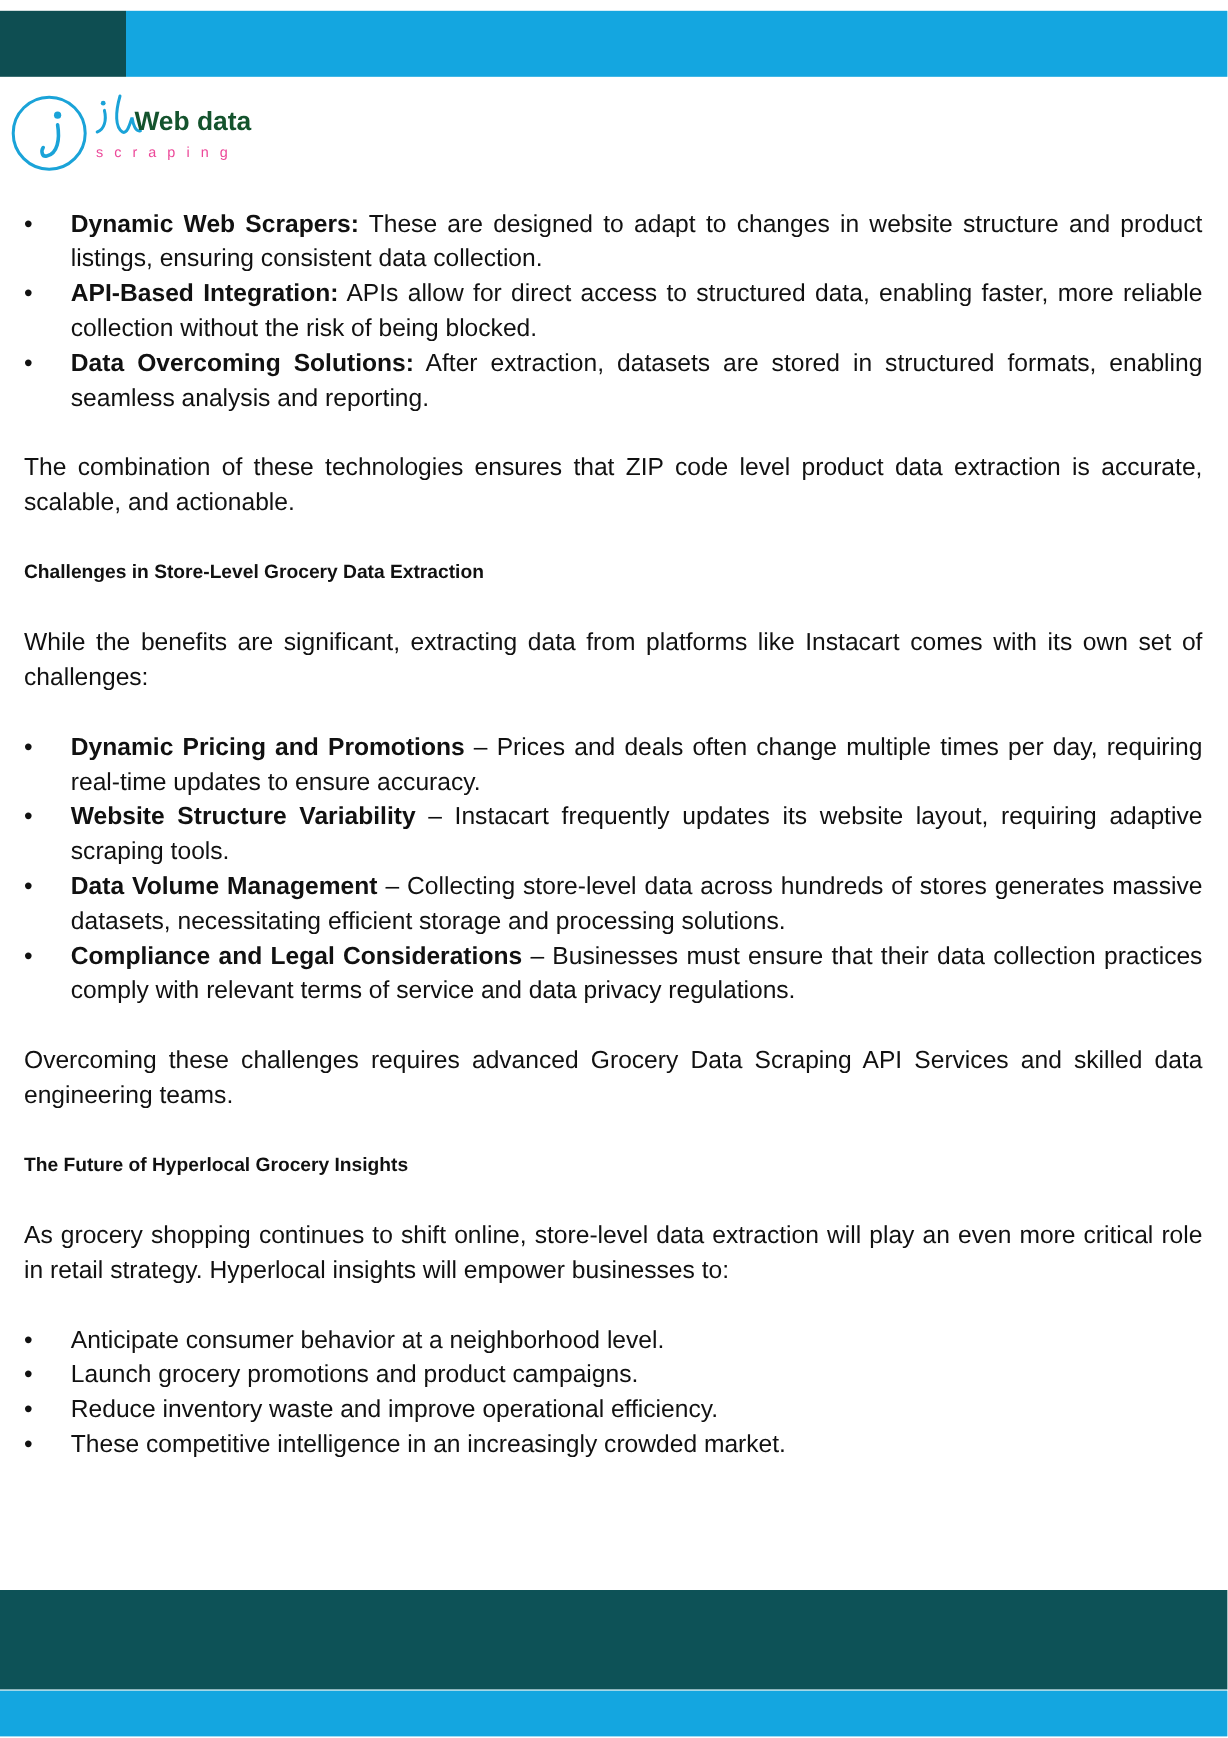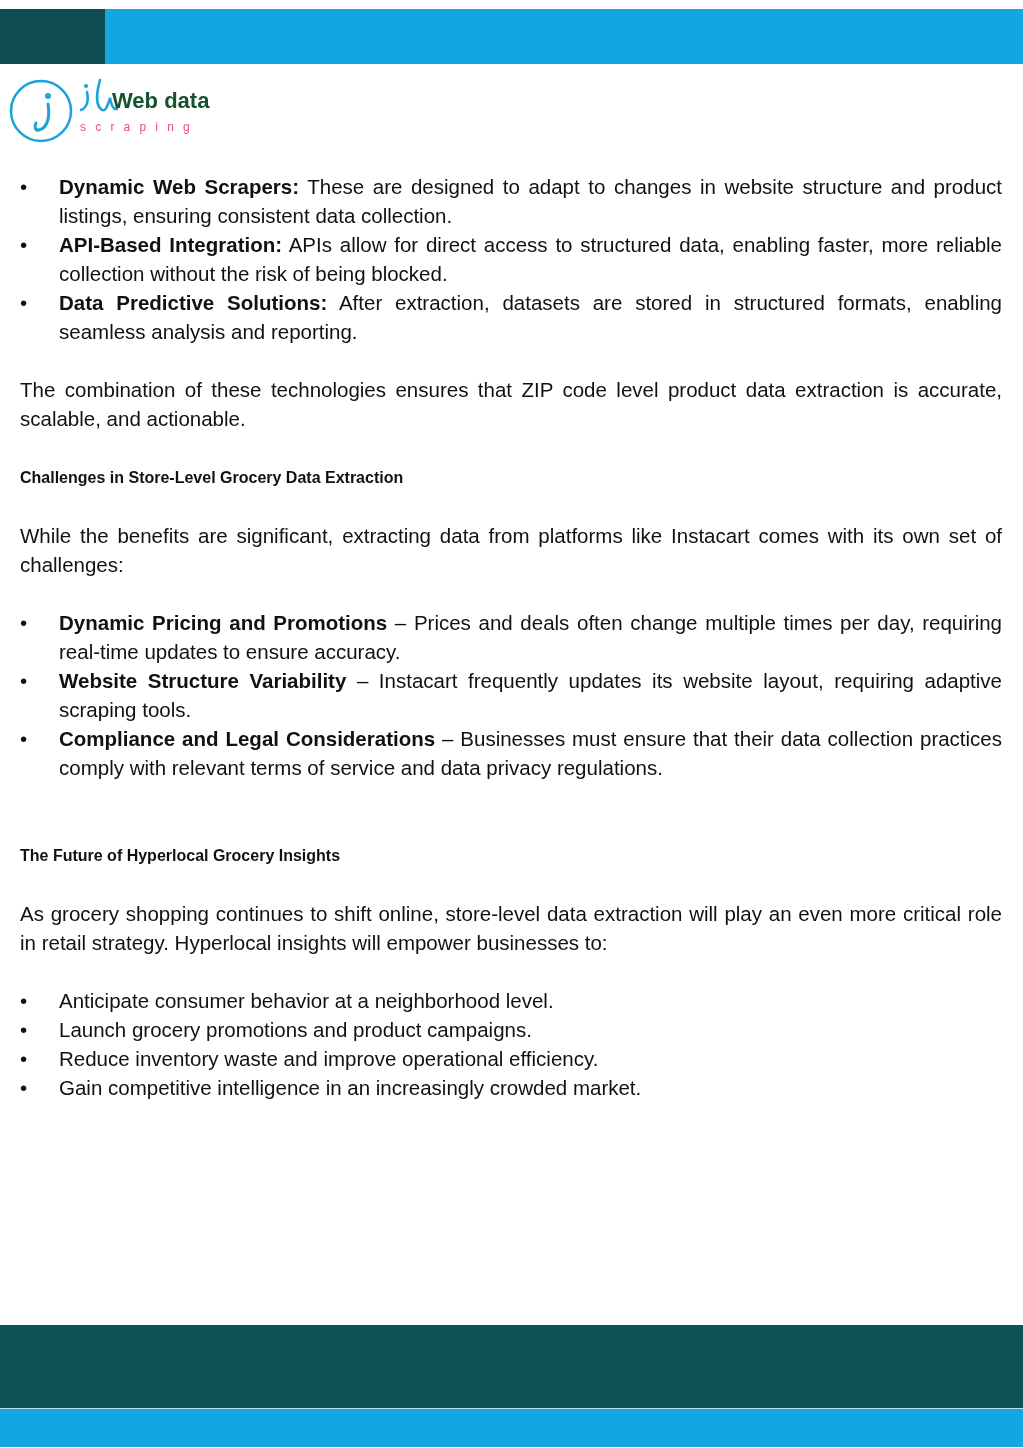--- a/index.html
+++ b/index.html
@@ -36,43 +36,45 @@
   <path d="M79 16 C81 24 79 32 73 34" fill="none" stroke="#1aa3d8" stroke-width="2.5" stroke-linecap="round"></path>
   <path d="M92 4 C88 18 88 30 94 34 C98 36 100 28 102 22 C103 28 105 34 109 33" fill="none" stroke="#1aa3d8" stroke-width="2.5" stroke-linecap="round"></path>
 </svg>
 <div class="logo-text" style="left:112px;">Web data</div>
 <div class="logo-sub">scraping</div>
 
 <div class="content">
   <ul class="b">
     <li><b>Dynamic Web Scrapers:</b><span> These are designed to adapt to changes in website structure and product listings, ensuring consistent data collection.</span></li>
     <li><b>API-Based Integration:</b><span> APIs allow for direct access to structured data, enabling faster, more reliable collection without the risk of being blocked.</span></li>
-    <li><b>Data Predictive Solutions:</b><span> After extraction, datasets are stored in structured formats, enabling seamless analysis and reporting.</span></li>
+    <li><b>Data Overcoming Solutions:</b><span> After extraction, datasets are stored in structured formats, enabling seamless analysis and reporting.</span></li>
   </ul>
   <div class="gap"></div>
   <p>The combination of these technologies ensures that ZIP code level product data extraction is accurate, scalable, and actionable.</p>
   <div class="gap"></div>
   <h2>Challenges in Store-Level Grocery Data Extraction</h2>
   <div class="gap"></div>
   <p>While the benefits are significant, extracting data from platforms like Instacart comes with its own set of challenges:</p>
   <div class="gap"></div>
   <ul class="b">
     <li><b>Dynamic Pricing and Promotions</b><span> – Prices and deals often change multiple times per day, requiring real-time updates to ensure accuracy.</span></li>
     <li><b>Website Structure Variability</b><span> – Instacart frequently updates its website layout, requiring adaptive scraping tools.</span></li>
+    <li><b>Data Volume Management</b><span> – Collecting store-level data across hundreds of stores generates massive datasets, necessitating efficient storage and processing solutions.</span></li>
     <li><b>Compliance and Legal Considerations</b><span> – Businesses must ensure that their data collection practices comply with relevant terms of service and data privacy regulations.</span></li>
   </ul>
   <div class="gap"></div>
+  <p>Overcoming these challenges requires advanced Grocery Data Scraping API Services and skilled data engineering teams.</p>
   <div class="gap"></div>
   <h2>The Future of Hyperlocal Grocery Insights</h2>
   <div class="gap"></div>
   <p>As grocery shopping continues to shift online, store-level data extraction will play an even more critical role in retail strategy. Hyperlocal insights will empower businesses to:</p>
   <div class="gap"></div>
   <ul class="b">
     <li>Anticipate consumer behavior at a neighborhood level.</li>
     <li>Launch grocery promotions and product campaigns.</li>
     <li>Reduce inventory waste and improve operational efficiency.</li>
-    <li>Gain competitive intelligence in an increasingly crowded market.</li>
+    <li>These competitive intelligence in an increasingly crowded market.</li>
   </ul>
 </div>
 
 <div class="ftr-teal"></div>
 <div class="ftr-line"></div>
 <div class="ftr-blue"></div>
 
 </body></html>

